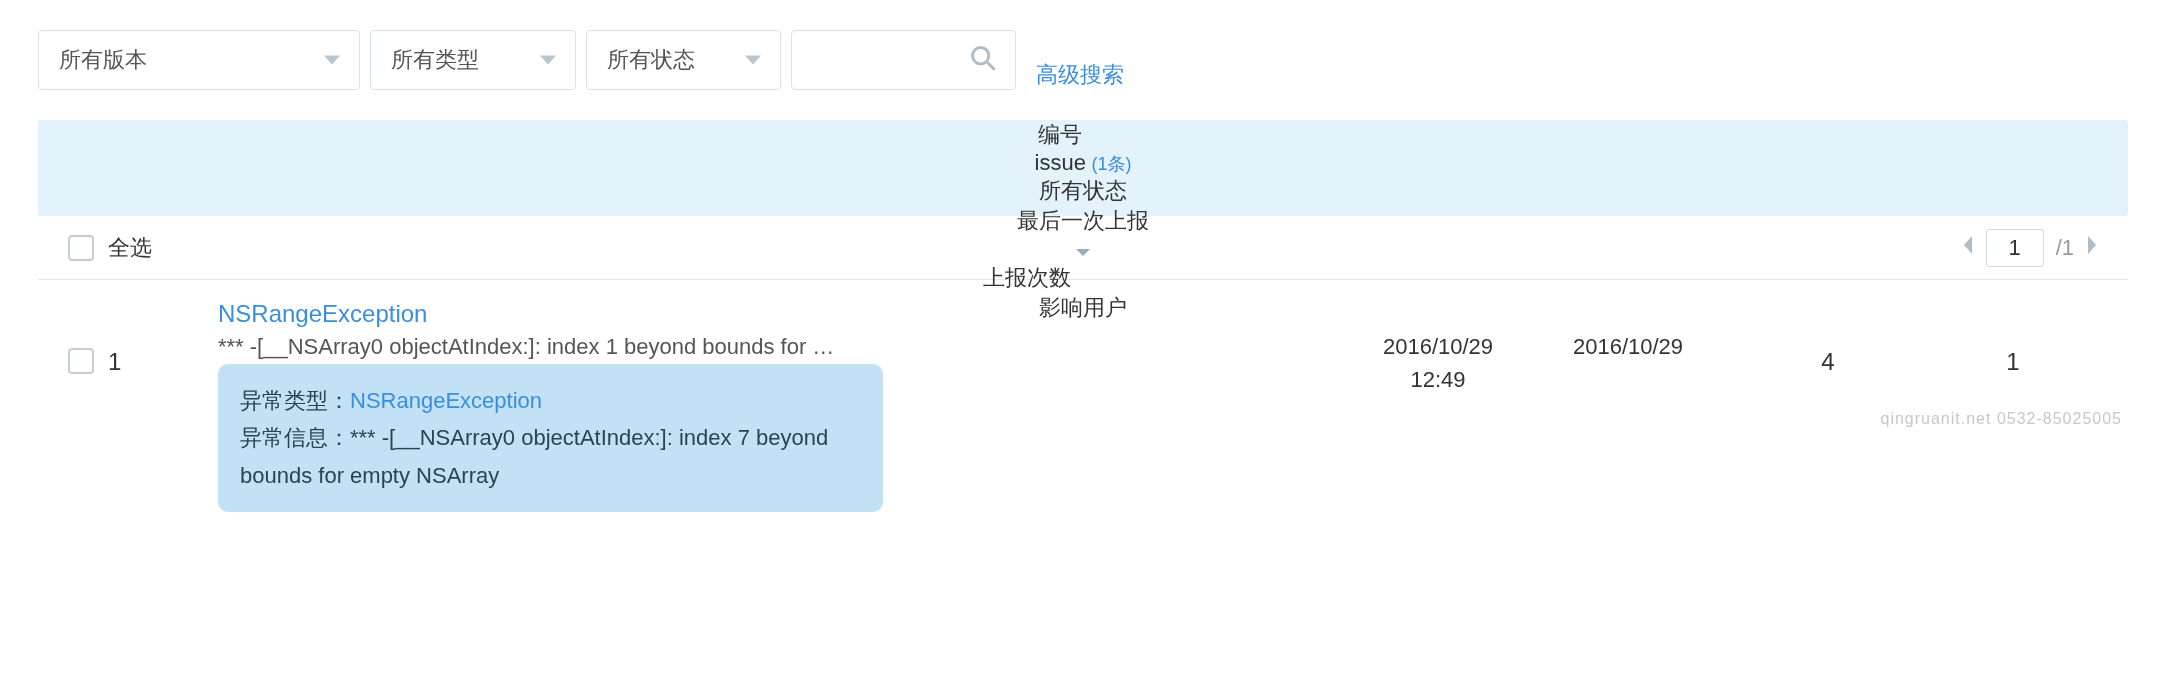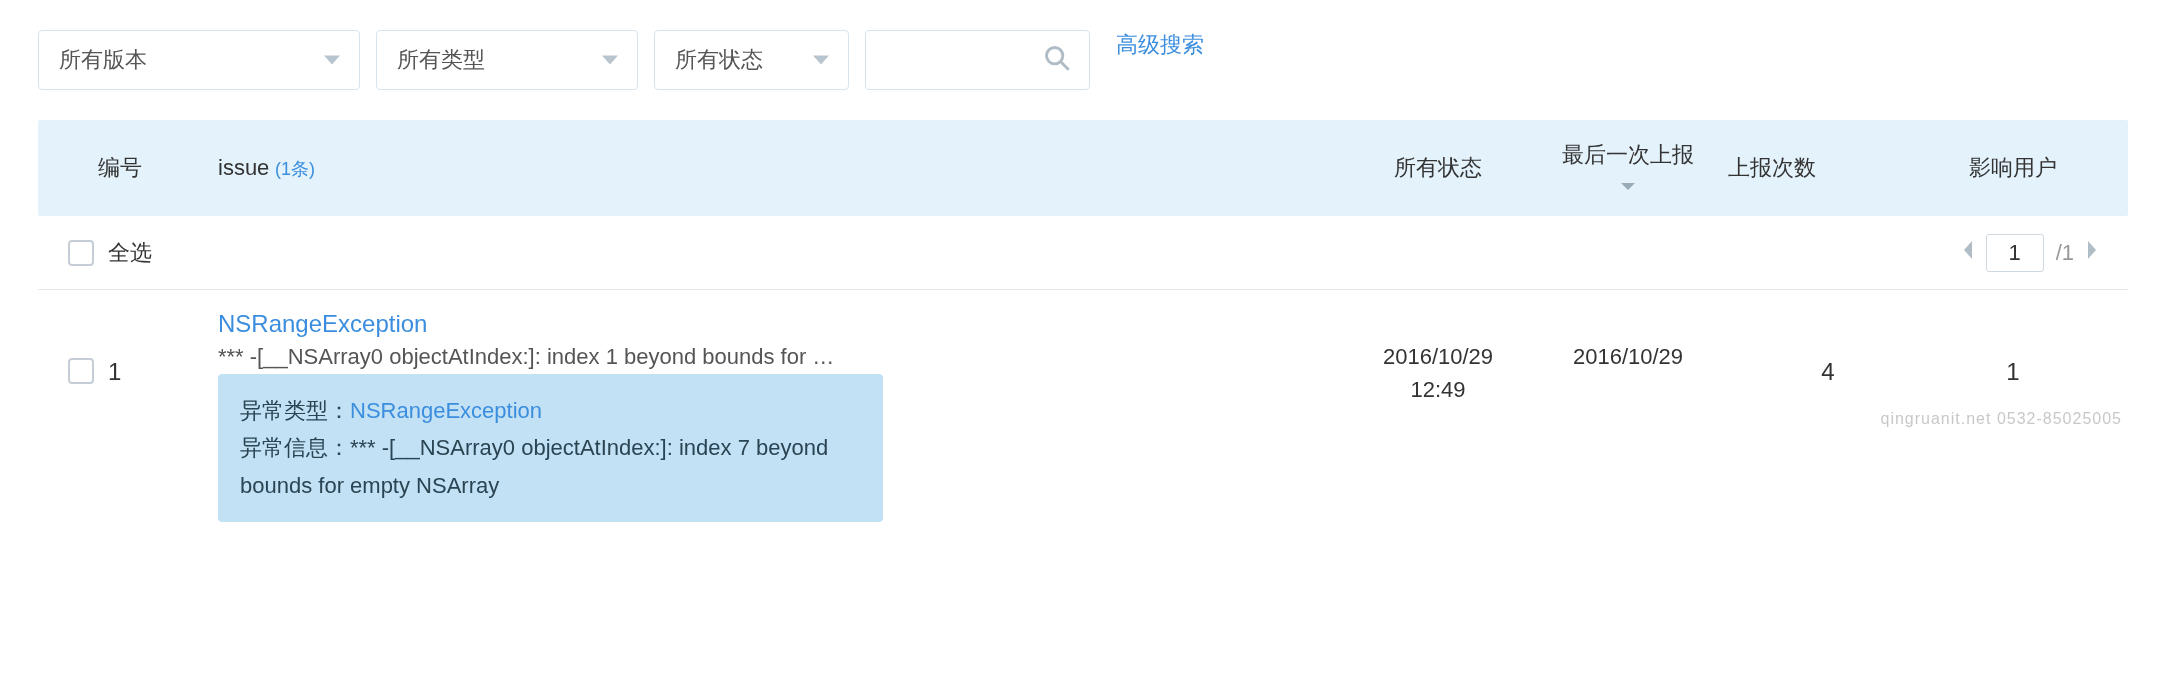--- a/index.html
+++ b/index.html
@@ -12,22 +12,22 @@
       font-size: 20px;
       color: #333;
       background: #fff;
       width: 2166px;
     }
     .container {
       padding: 30px 38px 0 38px;
     }
     .filters-row {
       display: flex;
-      gap: 16px;
-      align-items: flex-start;
+      gap: 10px;
+      align-items: flex-end;
       margin-bottom: 30px;
     }
     .filter-select {
       position: relative;
       width: 322px;
       height: 60px;
       border: 1px solid #d9e3ec;
       border-radius: 4px;
       display: flex;
       align-items: center;
@@ -78,20 +78,21 @@
       margin-left: 10px;
       cursor: pointer;
     }
     .table-header {
       background: #e3f2fb;
       height: 96px;
       display: flex;
       align-items: center;
       padding: 0 30px;
       border-radius: 2px;
+      flex-direction: column;
     }
     .col-id {
       width: 150px;
       padding-left: 30px;
     }
     .col-issue {
       flex: 1;
       min-width: 0;
     }
     .col-first {
@@ -124,21 +125,21 @@
     }
     .sort-chevron svg {
       width: 16px;
       height: 10px;
       fill: #9aabb8;
     }
     .selection-row {
       display: flex;
       align-items: center;
       justify-content: space-between;
-      height: 74px;
+      height: 64px;
       padding: 0 30px;
       border-bottom: 1px solid #e8e8e8;
     }
     .selection-left {
       display: flex;
       align-items: center;
       gap: 14px;
     }
     .checkbox {
       width: 26px;
@@ -207,21 +208,21 @@
       font-size: 22px;
       white-space: nowrap;
       overflow: hidden;
       text-overflow: ellipsis;
       max-width: 620px;
     }
     .tooltip-box {
       margin-top: 4px;
       width: 665px;
       background: #c2e1f4;
-      border-radius: 4px;
+      border-radius: 10px;
       padding: 18px 22px;
       line-height: 1.7;
       font-size: 22px;
       color: #2a4452;
     }
     .tooltip-label {
       color: #2a4452;
     }
     .tooltip-value-link {
       color: #3b8ede;
@@ -265,21 +266,21 @@
 <div class="container">
   <div class="filters-row">
     <div class="filter-select">
       <span class="filter-label">所有版本</span>
       <span class="chevron-down">
         <svg viewBox="0 0 18 12">
             <path d="M1 1 L9 10 L17 1 Z"></path>
           </svg>
       </span>
     </div>
-    <div class="filter-select" style="width:262px">
+    <div class="filter-select" style="width:206px">
       <span class="filter-label">所有类型</span>
       <span class="chevron-down">
         <svg viewBox="0 0 18 12">
             <path d="M1 1 L9 10 L17 1 Z"></path>
           </svg>
       </span>
     </div>
     <div class="filter-select status">
       <span class="filter-label">所有状态</span>
       <span class="chevron-down">

